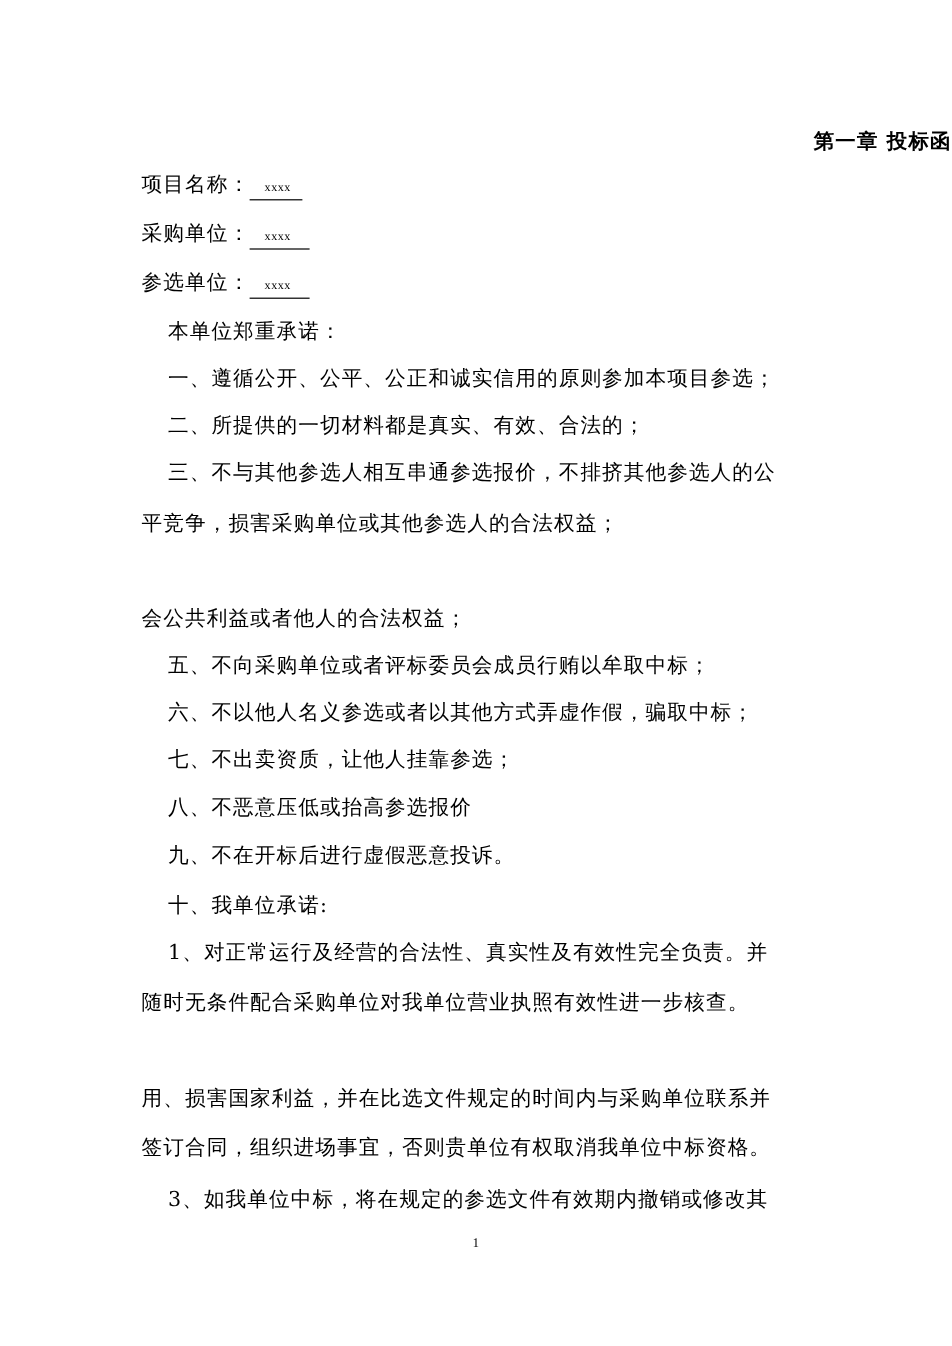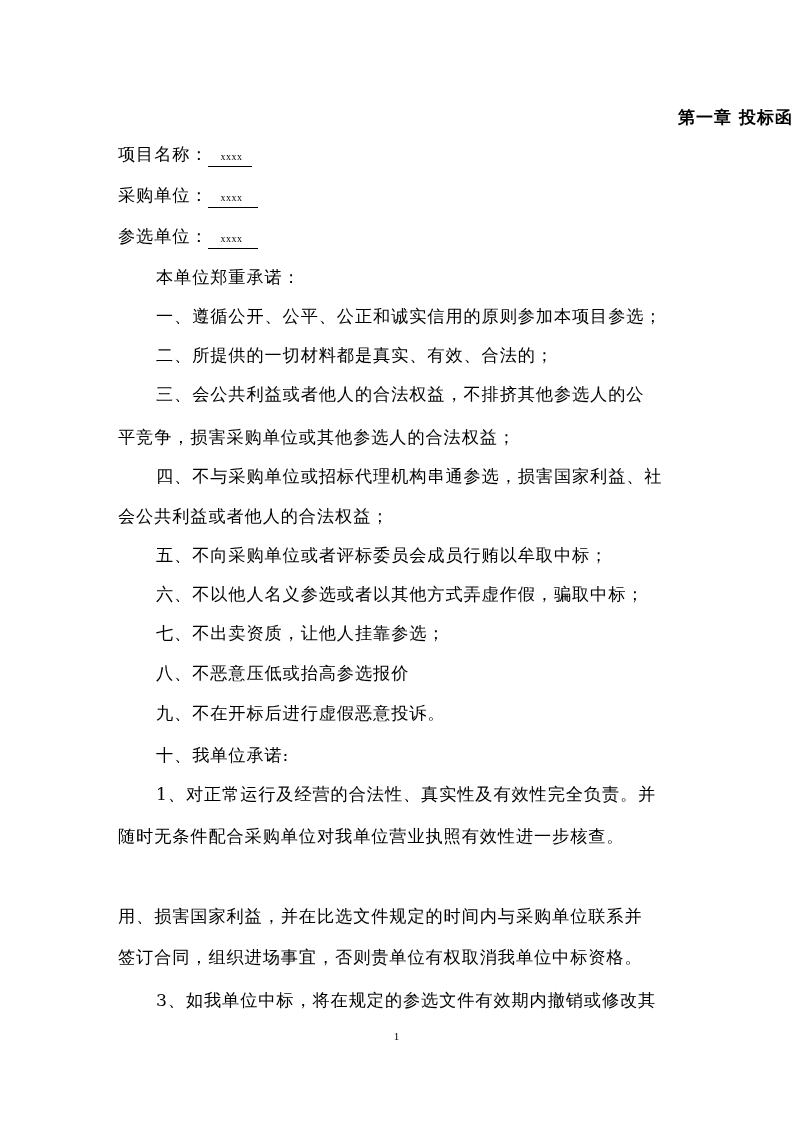--- a/index.html
+++ b/index.html
@@ -4,21 +4,21 @@
 <style>
   html, body { margin: 0; padding: 0; background: #ffffff; }
   body { width: 793px; height: 1122px; position: relative; overflow: hidden;
          font-family: "DejaVu Serif", "Liberation Serif", serif; color: #000; }
   .page { position: absolute; left: 0; top: 0; width: 793px; height: 1122px; }
   .title { position: absolute; top: 106px; left: 0; width: 793px; text-align: right;
            font-size: 17px; font-weight: bold; letter-spacing: 1px;
            font-family: "DejaVu Sans", "Liberation Sans", sans-serif; }
   .line { position: absolute; left: 118px; width: 560px; font-size: 17.2px; white-space: nowrap;
           letter-spacing: 0.9px; line-height: 22px; }
-  .indent { left: 156px; }
+  .indent { left: 140px; }
   .field-value { display: inline-block; border-bottom: 1px solid #000; padding: 0 10px 0 12px;
                  font-family: "Liberation Serif", serif; font-size: 10px; letter-spacing: 0.5px;
                  line-height: 18px; }
   .pagenum { position: absolute; top: 1030px; left: 0; width: 793px; text-align: center;
              font-size: 11px; font-family: "Liberation Serif", serif; }
 </style>
 </head>
 <body>
 
 <div class="page">
@@ -30,23 +30,22 @@
   <div class="line" style="top:184px">
     <span>采购单位：</span><span class="field-value" style="padding-right:16px">xxxx</span>
   </div>
   <div class="line" style="top:225px">
     <span>参选单位：</span><span class="field-value" style="padding-right:16px">xxxx</span>
   </div>
 
   <div class="line indent" style="top:266px">本单位郑重承诺：</div>
   <div class="line indent" style="top:305px">一、遵循公开、公平、公正和诚实信用的原则参加本项目参选；</div>
   <div class="line indent" style="top:344px">二、所提供的一切材料都是真实、有效、合法的；</div>
-  <div class="line indent" style="top:383px">三、会公共利益或者他人的合法权益，不排挤其他参选人的公</div>
+  <div class="line indent" style="top:383px">三、不与其他参选人相互串通参选报价，不排挤其他参选人的公</div>
   <div class="line" style="top:426px">平竞争，损害采购单位或其他参选人的合法权益；</div>
-  <div class="line indent" style="top:465px">四、不与采购单位或招标代理机构串通参选，损害国家利益、社</div>
   <div class="line" style="top:505px">会公共利益或者他人的合法权益；</div>
   <div class="line indent" style="top:544px">五、不向采购单位或者评标委员会成员行贿以牟取中标；</div>
   <div class="line indent" style="top:583px">六、不以他人名义参选或者以其他方式弄虚作假，骗取中标；</div>
   <div class="line indent" style="top:622px">七、不出卖资质，让他人挂靠参选；</div>
   <div class="line indent" style="top:662px">八、不恶意压低或抬高参选报价</div>
   <div class="line indent" style="top:702px">九、不在开标后进行虚假恶意投诉。</div>
   <div class="line indent" style="top:744px">十、我单位承诺:</div>
   <div class="line indent" style="top:783px">1、对正常运行及经营的合法性、真实性及有效性完全负责。并</div>
   <div class="line" style="top:825px">随时无条件配合采购单位对我单位营业执照有效性进一步核查。</div>
   <div class="line" style="top:905px">用、损害国家利益，并在比选文件规定的时间内与采购单位联系并</div>

